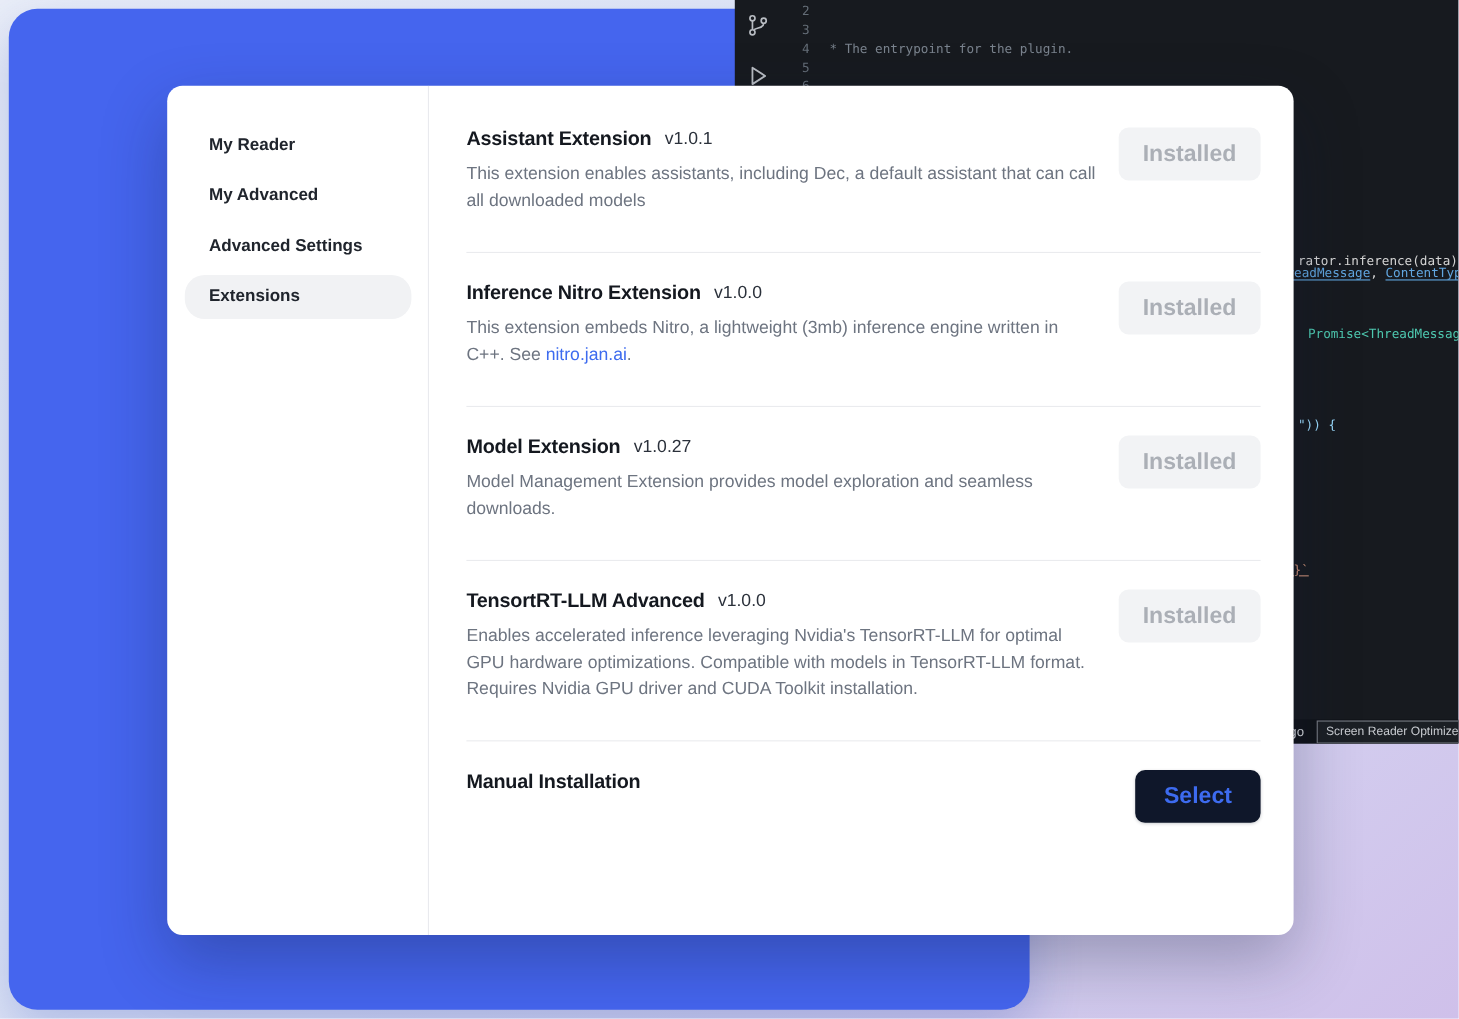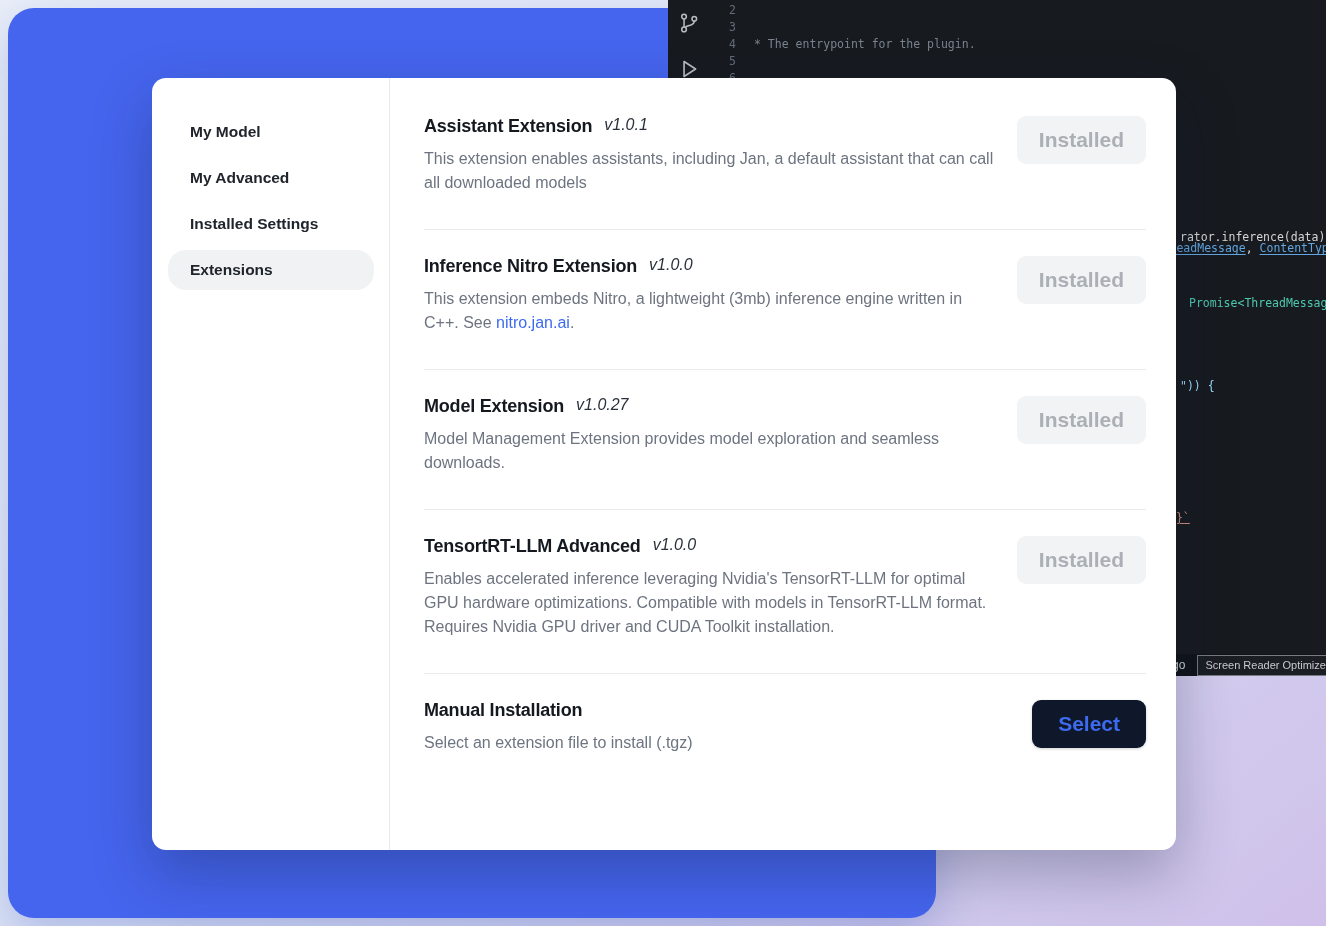--- a/index.html
+++ b/index.html
@@ -70,23 +70,23 @@
   .nav-item.active { background:#f1f2f4;border-radius:18px; }
 
   .content { flex:1; padding:30px 30px 0 34px; }
   .section {
     display:flex; justify-content:space-between; align-items:flex-start;
     padding:26px 0 34px; border-bottom:1px solid #eaebee;
   }
   .section.first { padding-top:8px; }
   .section.last { border-bottom:none; padding-bottom:0; }
   .sec-text { max-width:585px; }
-  .title-row { display:flex; align-items:flex-start; gap:12px; }
+  .title-row { display:flex; align-items:center; gap:12px; }
   .sec-title { margin:0; font-size:18px; font-weight:700; color:#14181f; letter-spacing:-0.2px; }
-  .sec-version { font-size:16px; font-weight:500; color:#2b313b;font-style:italic; }
+  .sec-version { font-size:16px; font-weight:500; color:#2b313b; }
   .desc { margin-top:10px; font-size:16px; line-height:1.5; color:#6d7480; }
   .desc a, .link { color:#3d6bef; text-decoration:none; cursor:pointer; }
   .btn {
     flex-shrink:0; margin-left:20px; border:none; border-radius:9px;
     font-family:"Liberation Sans", sans-serif; font-size:21px; font-weight:700;
     padding:12px 22px; cursor:default;
   }
   .btn.installed { background:#f2f3f5; color:#abafb6; }
   .btn.select {
     background:#0f172a; color:#3d6bef; padding:12px 26px; cursor:pointer;
@@ -136,35 +136,35 @@
 
   <div class="statusbar">
     <span class="lang">go</span>
     <span class="sr-badge">Screen Reader Optimized</span>
   </div>
 </div>
 
 <div class="modal">
 
   <div class="sidebar">
-    <div class="nav-item">My Model</div>
+    <div class="nav-item">My Reader</div>
     <div class="nav-item">My Advanced</div>
-    <div class="nav-item">Installed Settings</div>
+    <div class="nav-item">Advanced Settings</div>
     <div class="nav-item active">Extensions</div>
   </div>
 
   <div class="content">
 
     <div class="section first">
       <div class="sec-text">
         <div class="title-row">
           <h3 class="sec-title">Assistant Extension</h3>
           <span class="sec-version">v1.0.1</span>
         </div>
-        <div class="desc">This extension enables assistants, including Jan, a default assistant that can call all downloaded models</div>
+        <div class="desc">This extension enables assistants, including Dec, a default assistant that can call all downloaded models</div>
       </div>
       <button class="btn installed">Installed</button>
     </div>
 
     <div class="section">
       <div class="sec-text">
         <div class="title-row">
           <h3 class="sec-title">Inference Nitro Extension</h3>
           <span class="sec-version">v1.0.0</span>
         </div>
@@ -193,19 +193,18 @@
         <div class="desc">Enables accelerated inference leveraging Nvidia's TensorRT-LLM for optimal GPU hardware optimizations. Compatible with models in TensorRT-LLM format. Requires Nvidia GPU driver and CUDA Toolkit installation.</div>
       </div>
       <button class="btn installed">Installed</button>
     </div>
 
     <div class="section last">
       <div class="sec-text">
         <div class="title-row">
           <h3 class="sec-title">Manual Installation</h3>
         </div>
-        <div class="desc">Select an extension file to install (.tgz)</div>
       </div>
       <button class="btn select">Select</button>
     </div>
 
   </div>
 </div>
 
 </body></html>

